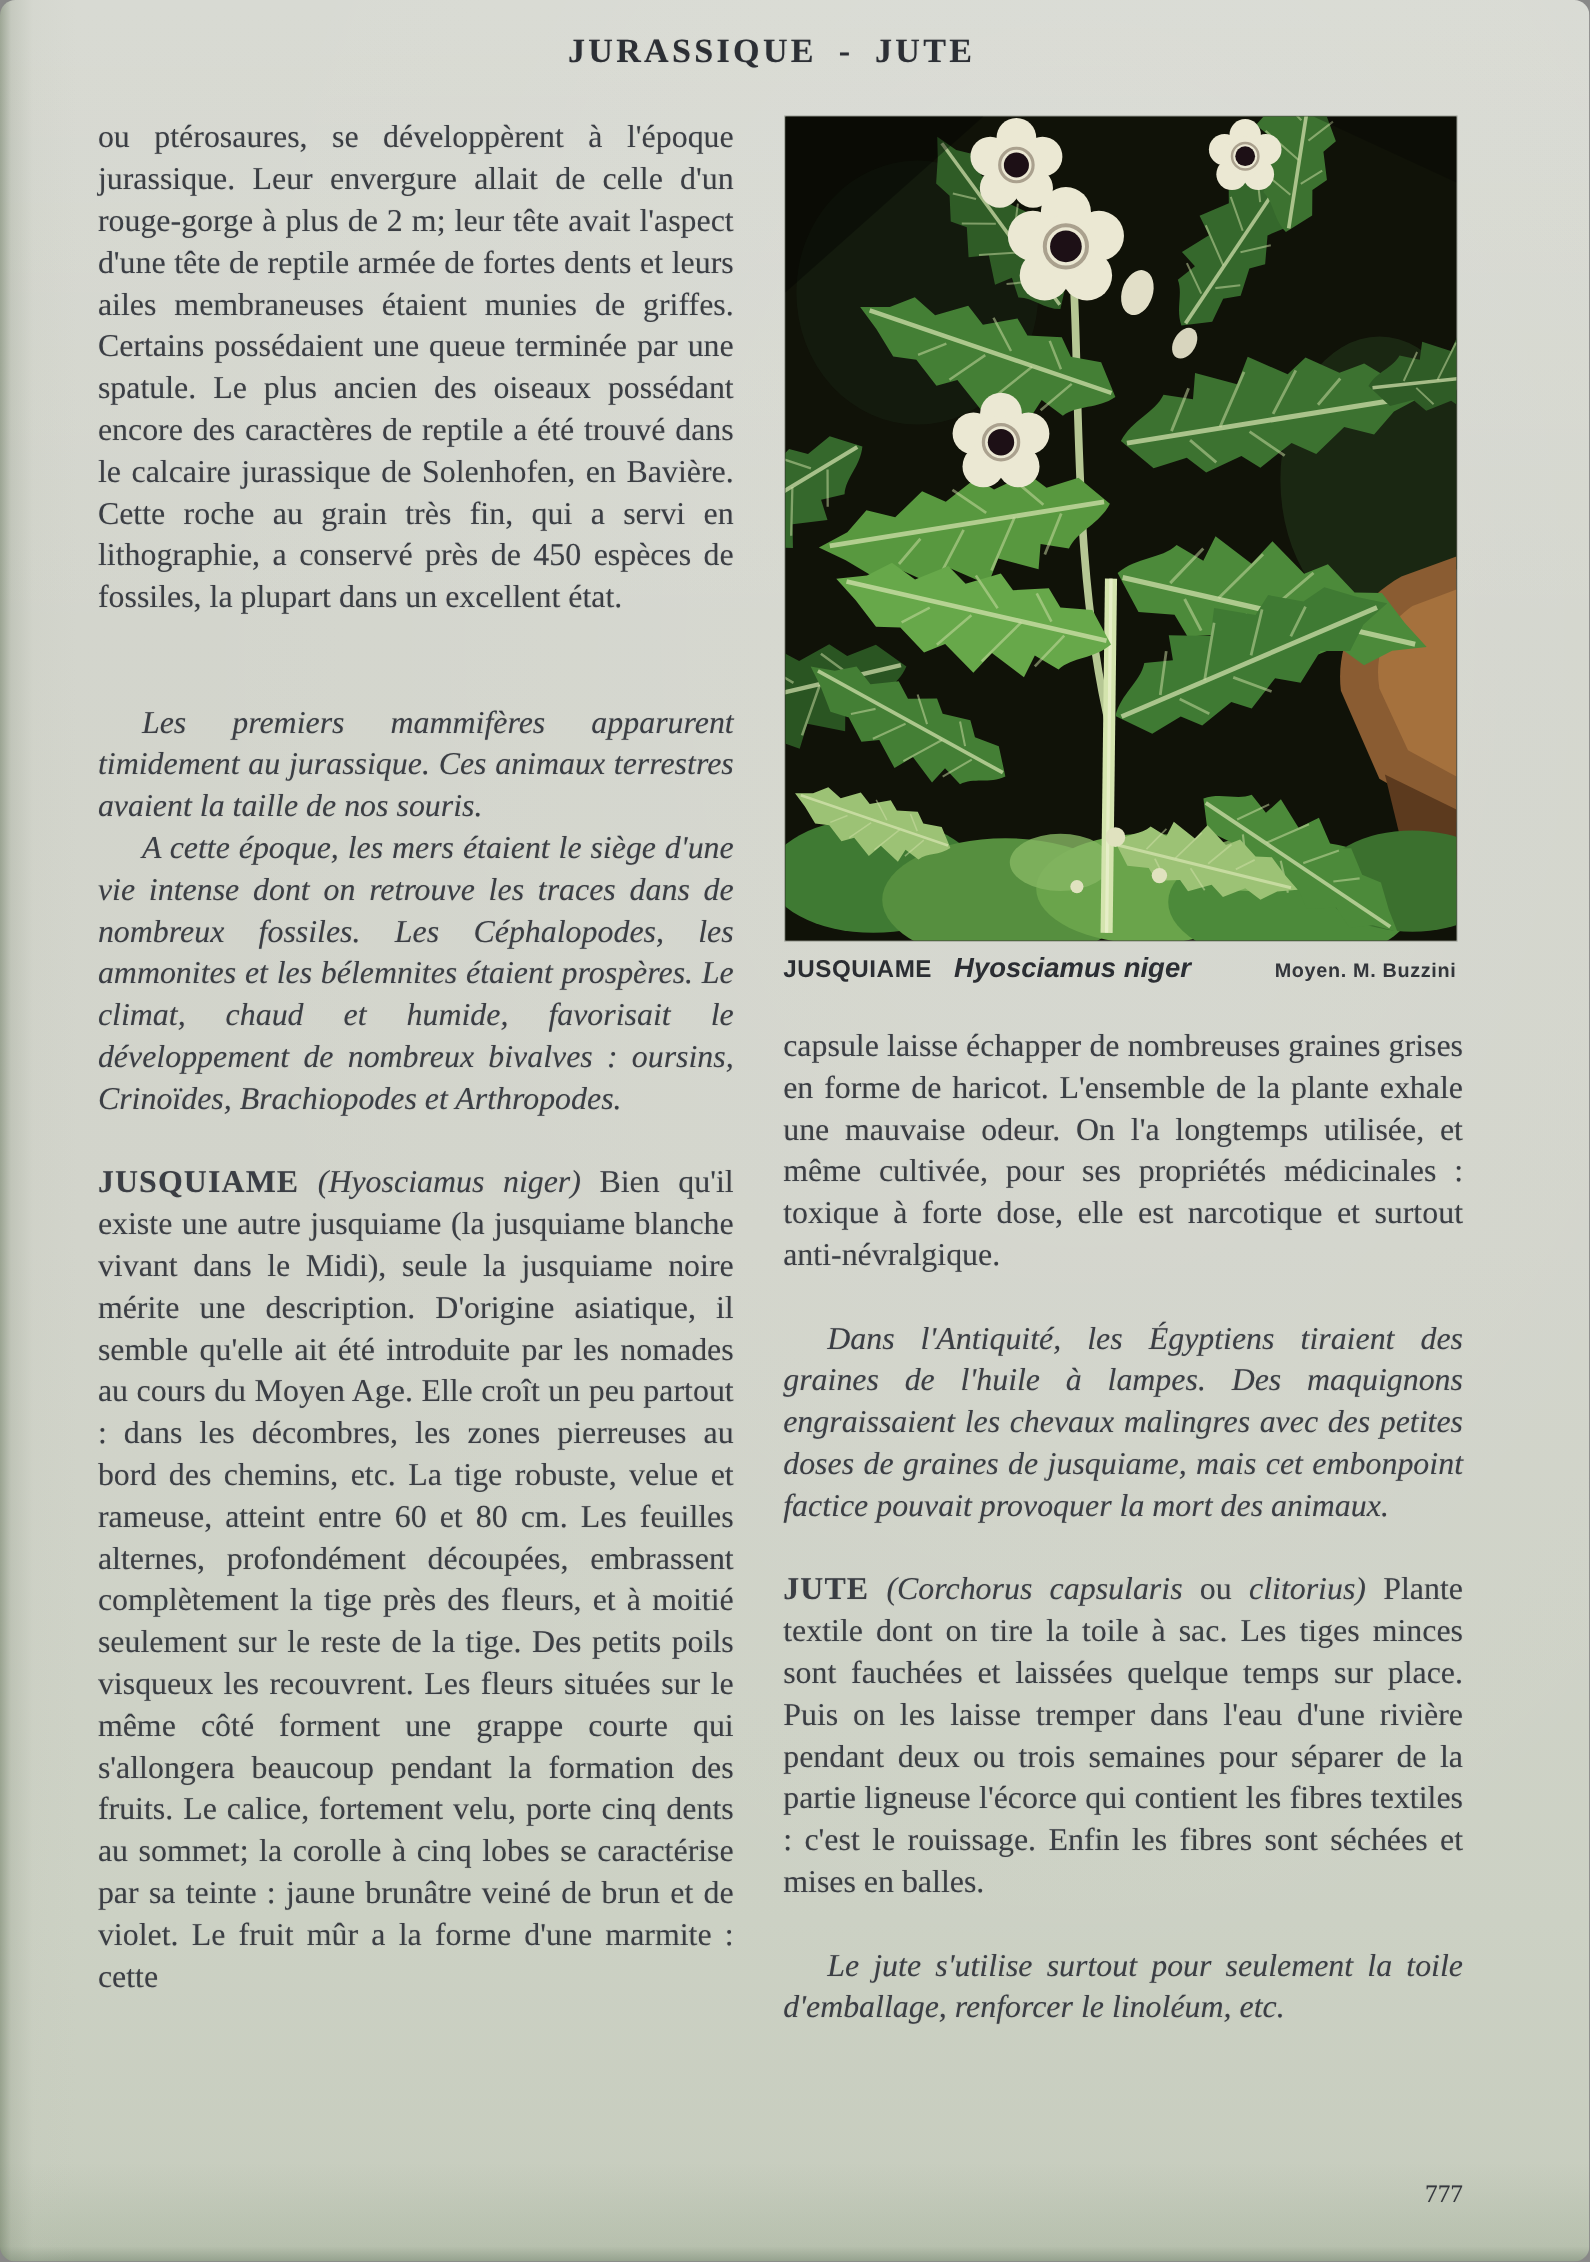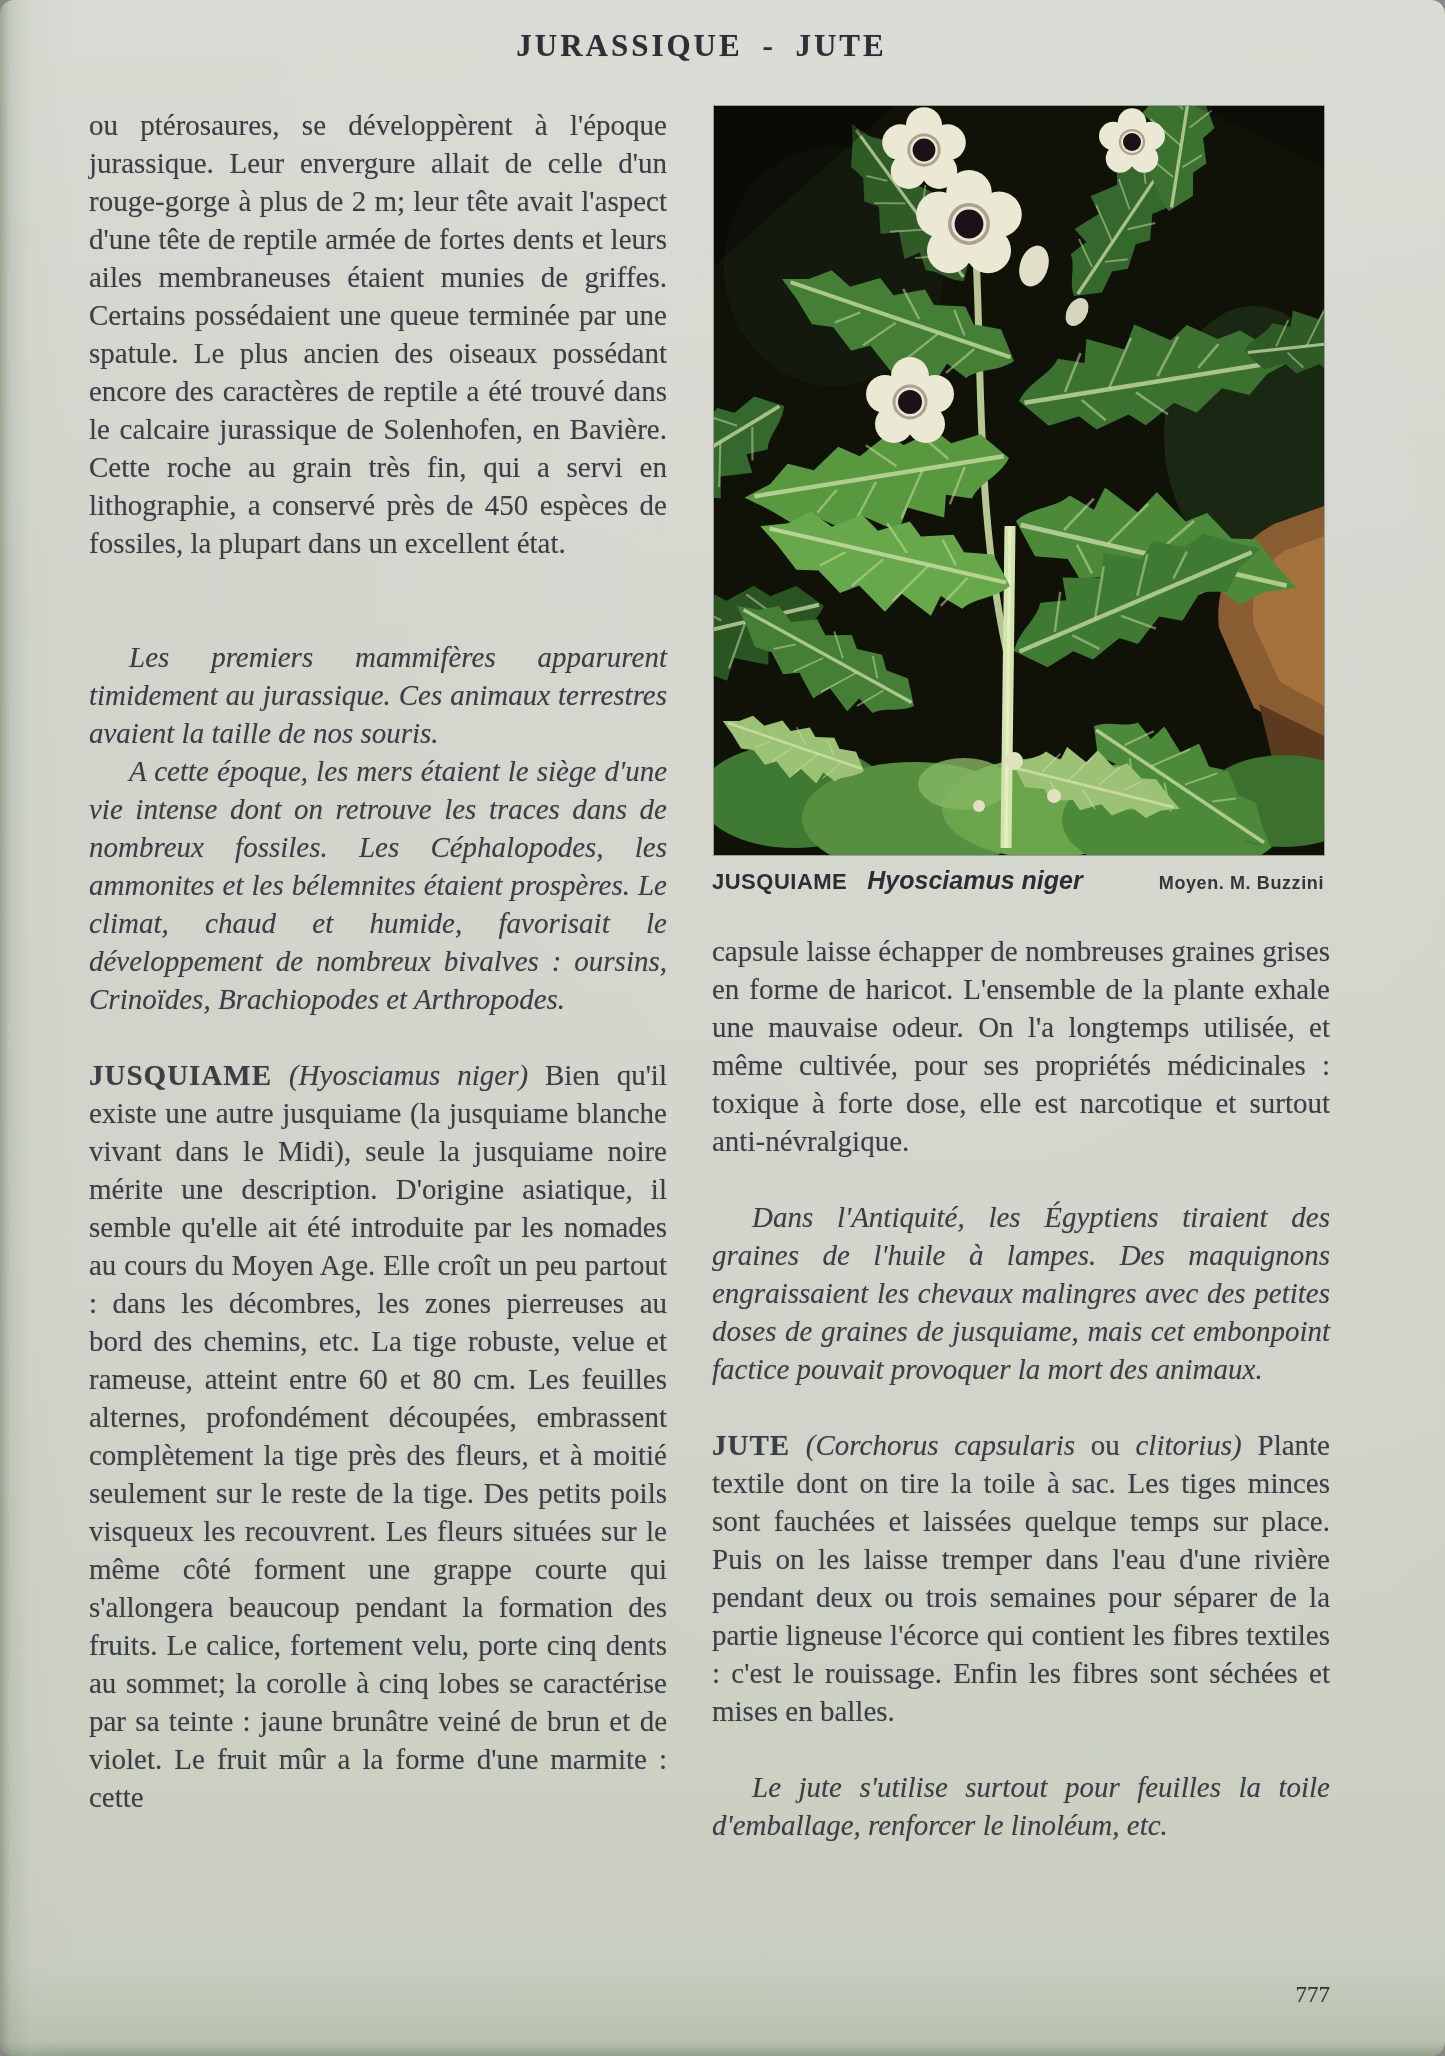--- a/index.html
+++ b/index.html
@@ -155,18 +155,18 @@
       <span class="caption-term">JUSQUIAME</span>
       <span class="caption-latin">Hyosciamus niger</span>
     </span>
     <span class="photo-credit">Moyen. M. Buzzini</span>
   </div>
 
   <div class="col rc-body">
     <p class="ink rc-p1">capsule laisse échapper de nombreuses graines grises en forme de haricot. L'ensemble de la plante exhale une mauvaise odeur. On l'a longtemps utilisée, et même cultivée, pour ses propriétés médicinales : toxique à forte dose, elle est narcotique et surtout anti-névralgique.</p>
     <p class="ink indent rc-p2">Dans l'Antiquité, les Égyptiens tiraient des graines de l'huile à lampes. Des maquignons engraissaient les chevaux malingres avec des petites doses de graines de jusquiame, mais cet embonpoint factice pouvait provoquer la mort des animaux.</p>
     <p class="ink entry-jute"><span class="entry-term">JUTE</span> <span class="entry-latin">(Corchorus capsularis</span> <span>ou</span> <span class="entry-latin">clitorius)</span> <span>Plante textile dont on tire la toile à sac. Les tiges minces sont fauchées et laissées quelque temps sur place. Puis on les laisse tremper dans l'eau d'une rivière pendant deux ou trois semaines pour séparer de la partie ligneuse l'écorce qui contient les fibres textiles : c'est le rouissage. Enfin les fibres sont séchées et mises en balles.</span></p>
-    <p class="ink indent jute-p2">Le jute s'utilise surtout pour feuilles la toile d'emballage, renforcer le linoléum, etc.</p>
+    <p class="ink indent jute-p2">Le jute s'utilise surtout pour seulement la toile d'emballage, renforcer le linoléum, etc.</p>
   </div>
 
   <div class="page-number ink">777</div>
 
 </div>
 
 </body></html>

